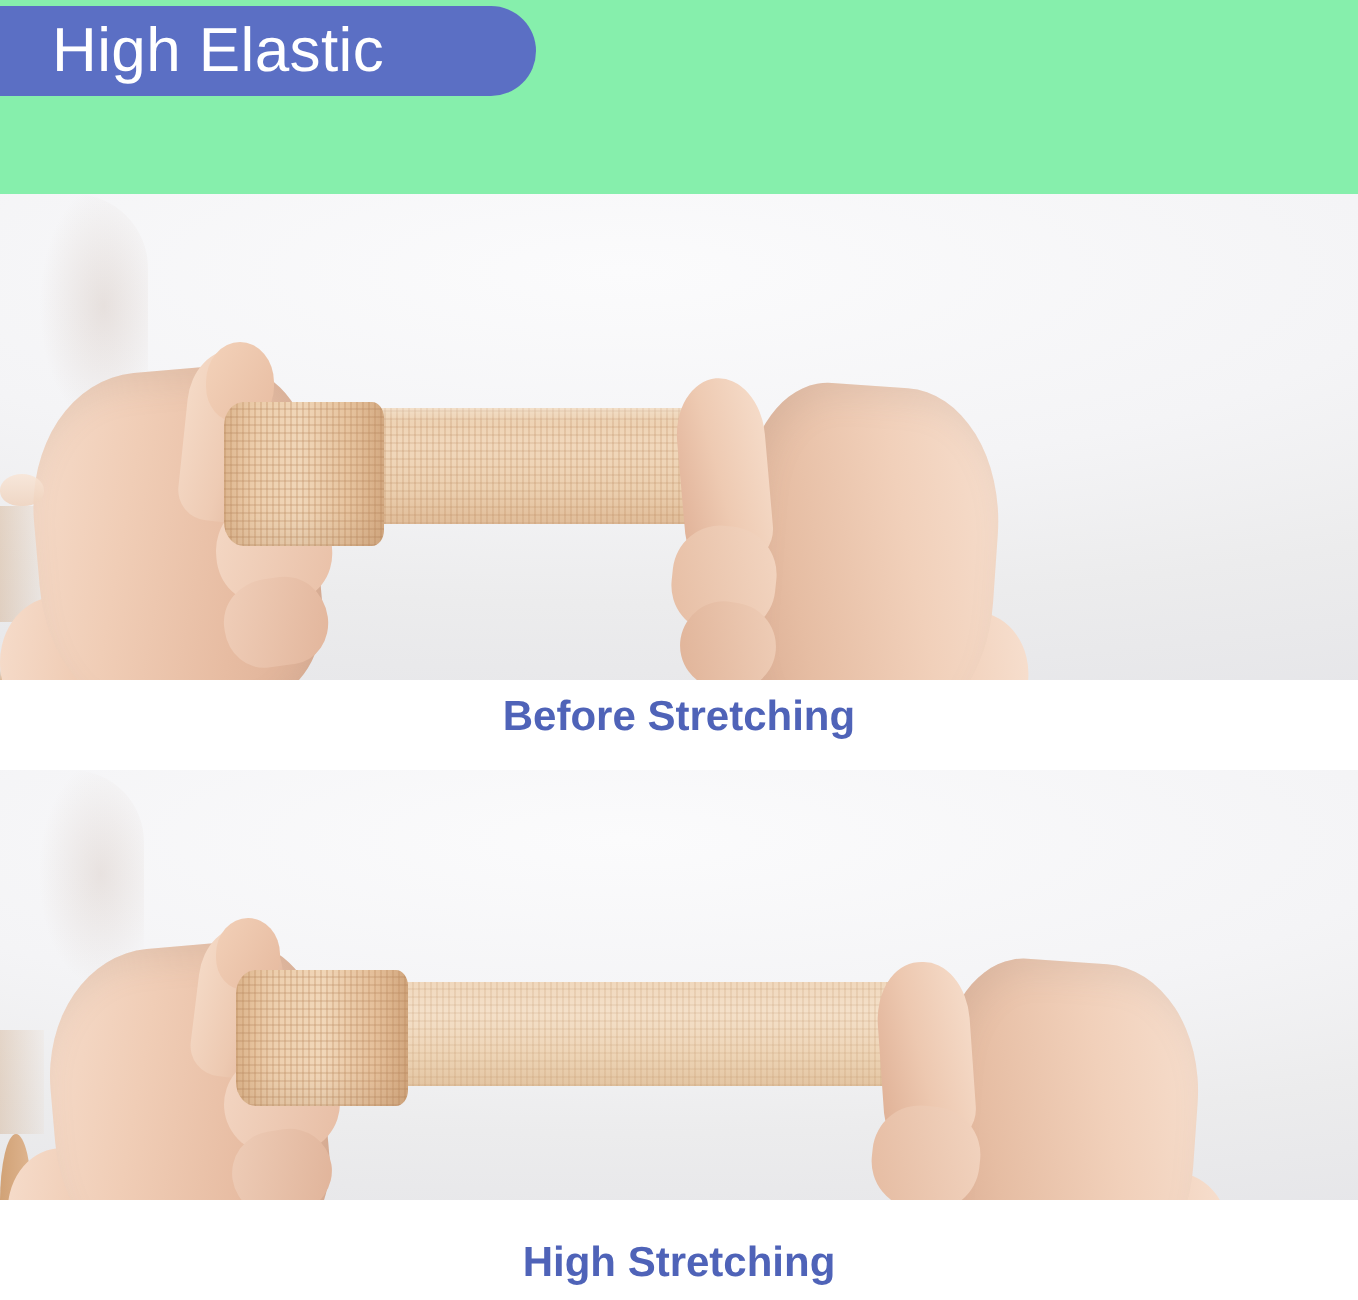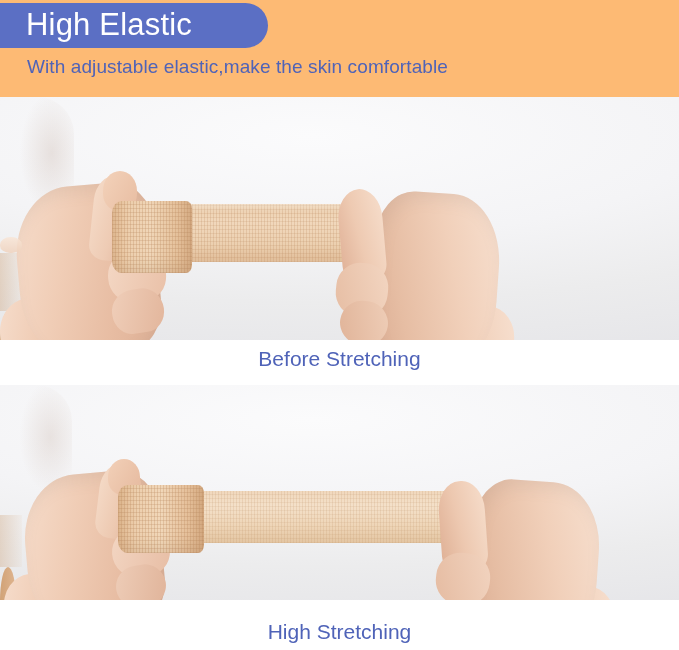--- a/index.html
+++ b/index.html
@@ -14,21 +14,21 @@
     font-family: "Liberation Sans", sans-serif;
     position: relative;
   }
 
   
   .header {
     position: absolute;
     top: 0; left: 0;
     width: 679px;
     height: 97px;
-    background: #fdba74;
+    background: #86efac;
   }
   .badge {
     position: absolute;
     left: 0; top: 3px;
     width: 268px;
     height: 45px;
     background: #5b6fc4;
     border-top-right-radius: 23px;
     border-bottom-right-radius: 23px;
     box-sizing: border-box;
@@ -67,21 +67,21 @@
   .panel-top { top: 97px; height: 243px; }
   .panel-bottom { top: 385px; height: 215px; }
 
   .caption {
     position: absolute;
     left: 0;
     width: 679px;
     text-align: center;
     color: #4f63b8;
     font-size: 21px;
-    font-weight: 400;
+    font-weight: 700;
     white-space: nowrap;
   }
   .caption-top { top: 347px; }
   .caption-bottom { top: 620px; }
 
   
   .hand, .finger, .thumb, .roll, .strip {
     position: absolute;
   }
 
@@ -328,21 +328,20 @@
     background: linear-gradient(250deg, #f2d4c0 0%, #e5bba1 100%);
   }
 </style>
 </head>
 <body>
 
 <div class="header">
   <div class="badge">
     <span class="badge-label">High Elastic</span>
   </div>
-  <div class="subtitle">With adjustable elastic,make the skin comfortable</div>
 </div>
 
 <div class="panel panel-top">
 
   <div class="hand skin-a t-lhand-wrist"></div>
   <div class="hand skin-a t-lhand-palm"></div>
   <div class="t-shadow-l"></div>
   <div class="finger t-lf-index"></div>
   <div class="thumb t-lf-thumbtip"></div>
   <div class="finger t-lf-mid"></div>

